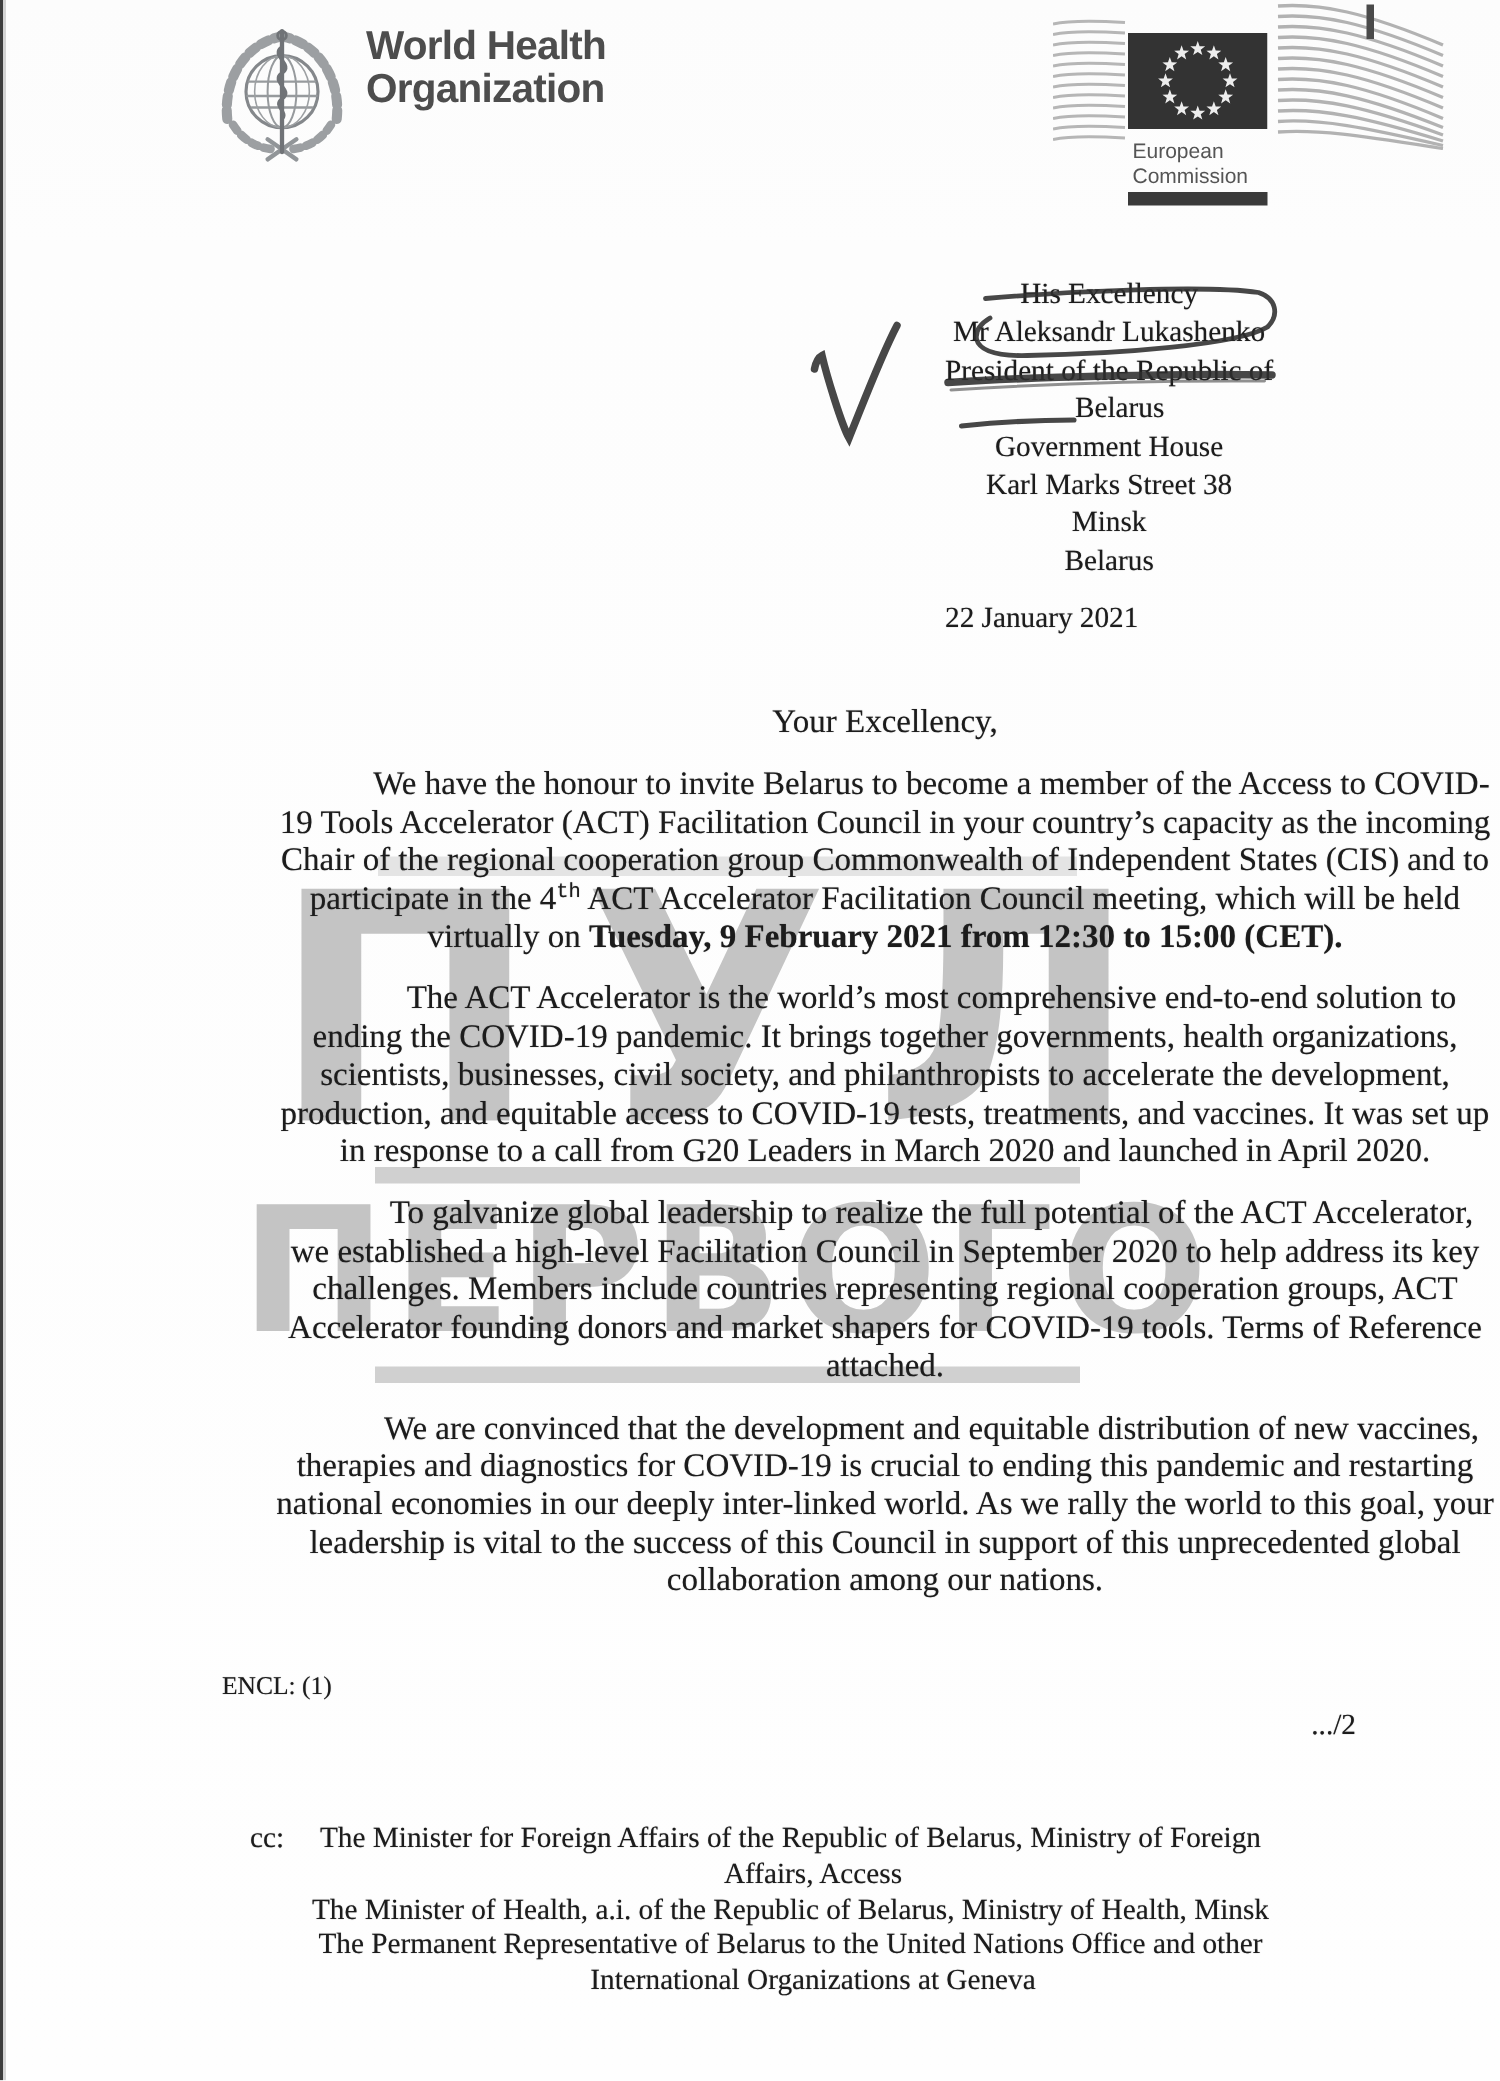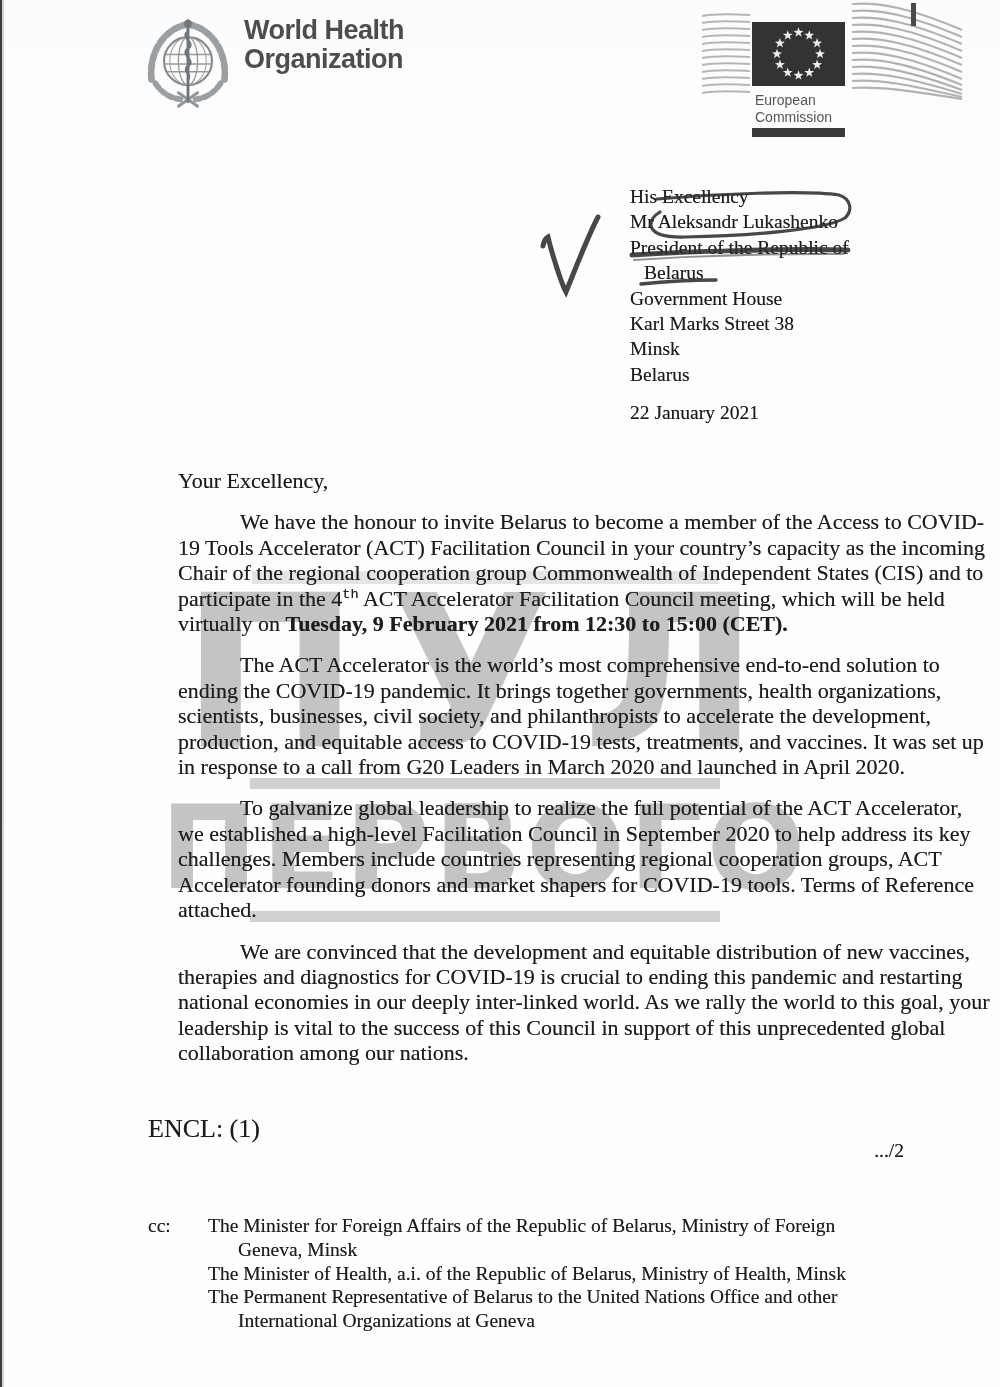--- a/index.html
+++ b/index.html
@@ -44,23 +44,23 @@
   .hand-svg{position:absolute;left:525px;top:178px;z-index:2;}
   .date{position:absolute;left:630px;top:402px;z-index:1;font-size:19.5px;}
 
   
   .body-text{position:absolute;left:158px;top:468px;width:824px;z-index:1;
     font-size:22px;line-height:25.4px;margin-left:20px;}
   .body-text p{margin:16px 0 0 0;white-space:pre-line;text-indent:62px;}
   .body-text .sal{white-space:normal;text-indent:0;margin:0;}
   sup{font-size:.62em;vertical-align:super;line-height:0;font-family:Liberation Mono, monospace;}
   .bold{font-weight:bold;}
-  .ink{text-shadow:0 0 .6px rgba(20,20,20,.55);}
-
-  .encl{position:absolute;left:148px;top:1114px;z-index:1;font-size:26px;}
+  .ink{text-shadow:0 0 .6px rgba(20,20,20,.55);text-align:center;}
+
+  .encl{position:absolute;left:148px;top:1114px;z-index:1;font-size:17px;}
   .pager{position:absolute;left:148px;top:1140px;width:756px;text-align:right;z-index:1;font-size:19.5px;}
 
   
   .cc{position:absolute;left:148px;top:1192px;z-index:1;display:flex;font-size:19.5px;line-height:23.8px;margin-top:22px;}
   .cc-label{width:60px;}
   .cc-line.ind{padding-left:30px;}
 </style>
 </head>
 <body>
 
@@ -207,20 +207,20 @@
 collaboration among our nations.</p>
   </div>
 
   <div class="encl ink">ENCL: (1)</div>
   <div class="pager ink">.../2</div>
 
   <div class="cc ink">
     <div class="cc-label">cc:</div>
     <div class="cc-lines">
       <div class="cc-line">The Minister for Foreign Affairs of the Republic of Belarus, Ministry of Foreign</div>
-      <div class="cc-line ind">Geneva, Minsk</div>
+      <div class="cc-line ind">Affairs, Access</div>
       <div class="cc-line">The Minister of Health, a.i. of the Republic of Belarus, Ministry of Health, Minsk</div>
       <div class="cc-line">The Permanent Representative of Belarus to the United Nations Office and other</div>
       <div class="cc-line ind">International Organizations at Geneva</div>
     </div>
   </div>
 
 </div>
 
 </body></html>

